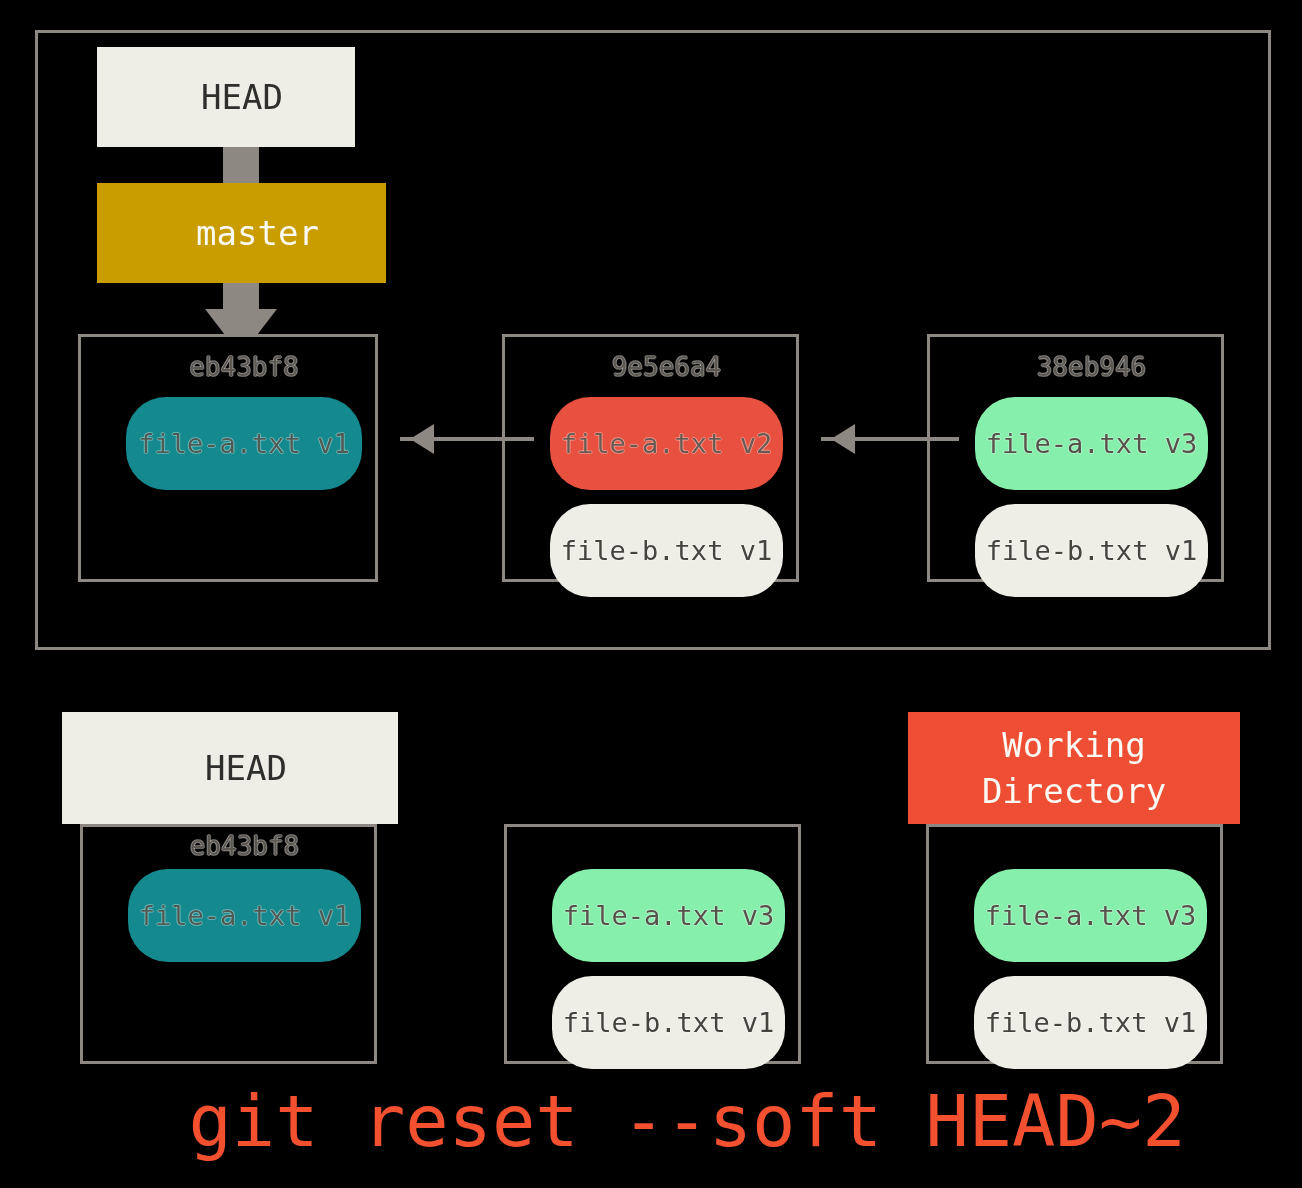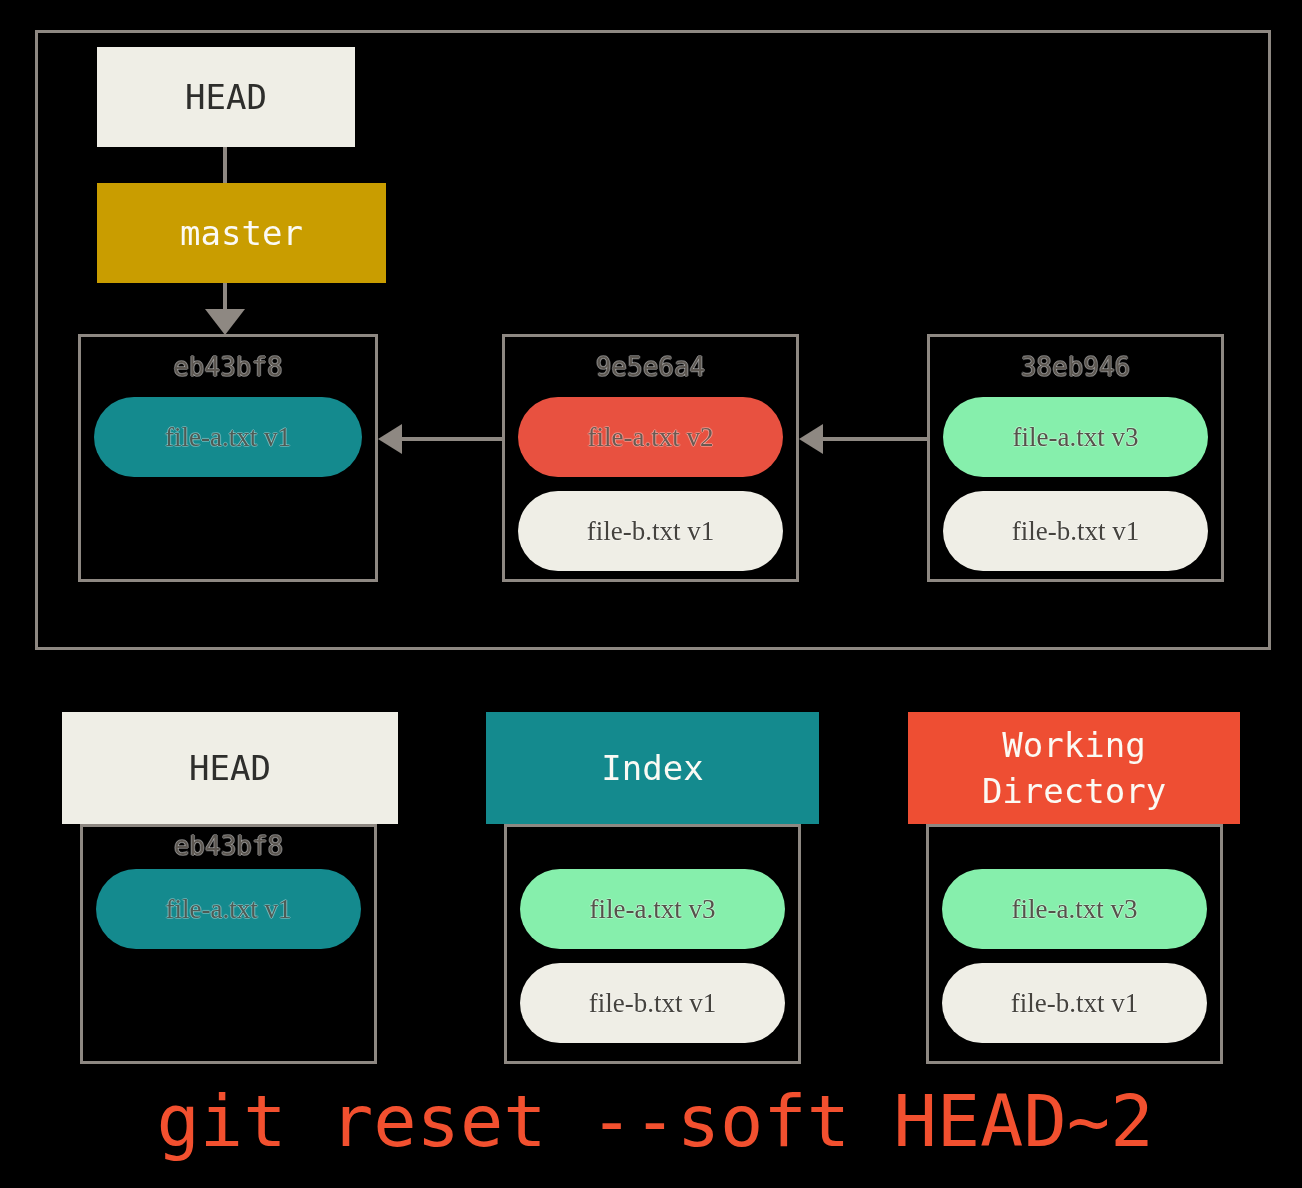--- a/index.html
+++ b/index.html
@@ -1,21 +1,21 @@
 <!DOCTYPE html>
 <html><head>
 <meta charset="utf-8">
 <style>
   html,body { margin:0; padding:0; background:#000; }
   .canvas {
     position:relative; width:1302px; height:1188px; background:#000;
     font-family:"DejaVu Sans Mono","Liberation Mono",monospace;
     overflow:hidden;
   }
-  .abs { position:absolute; }
+  .abs { position:absolute;padding-left:32px; }
 
   
   .repo-box { left:35px; top:30px; width:1236px; height:620px;
     border:3px solid #8E8882; box-sizing:border-box; }
   .repo-label { left:49px; top:604px; font-size:36px; letter-spacing:1px;
     color:#000;
     text-shadow:1px 0 #9A948C,-1px 0 #9A948C,0 1px #9A948C,0 -1px #9A948C,
                 1px 1px #9A948C,-1px -1px #9A948C,1px -1px #9A948C,-1px 1px #9A948C; }
 
   
@@ -49,23 +49,23 @@
   .cbox { border:3px solid #8E8882; box-sizing:border-box; background:transparent; }
   .commit { top:334px; height:248px; padding-top:12px; }
   .commit.c1 { left:78px;  width:300px; }
   .commit.c2 { left:502px; width:297px; }
   .commit.c3 { left:927px; width:297px; }
   .hash { display:block; text-align:center; font-size:26px; line-height:36px;
     color:#5C5751;
     text-shadow:0 1px rgba(255,255,255,.38),0 -1px rgba(255,255,255,.38),
                 1px 0 rgba(255,255,255,.38),-1px 0 rgba(255,255,255,.38); }
 
-  .pill { width:calc(100% - 26px); height:80px; border-radius:40px;
+  .pill { width:calc(100% - 26px); height:93px; border-radius:40px;
     margin:12px auto 0 auto; display:flex; align-items:center; justify-content:center;
-    font-size:27px;font-family:Liberation Serif, serif; }
+    font-size:27px; }
   .pill + .pill { margin-top:14px; }
   .pill.teal  { background:#148A8E; color:#4E5B55; }
   .pill.red   { background:#E85140; color:#6B5A52; }
   .pill.gold  { background:#86efac; color:#55524A; }
   .pill.cream { background:#EFEEE6; color:#45433E; }
   .pill span { text-shadow:0 1px rgba(255,255,255,.30),0 -1px rgba(255,255,255,.30),
                1px 0 rgba(255,255,255,.30),-1px 0 rgba(255,255,255,.30); }
 
   
   .area-hdr-head  { left:62px;  top:712px; width:336px; height:112px; }
@@ -138,23 +138,20 @@
   <div class="abs hdr cream area-hdr-head">
     <span>HEAD</span>
   </div>
   <div class="abs cbox area-box b1">
     <span class="hash">eb43bf8</span>
     <div class="pill teal">
       <span>file-a.txt v1</span>
     </div>
   </div>
 
-  <div class="abs hdr teal area-hdr-index">
-    <span>Index</span>
-  </div>
   <div class="abs cbox area-box b2">
     <div class="pill gold">
       <span>file-a.txt v3</span>
     </div>
     <div class="pill cream">
       <span>file-b.txt v1</span>
     </div>
   </div>
 
   <div class="abs hdr red area-hdr-wd">

